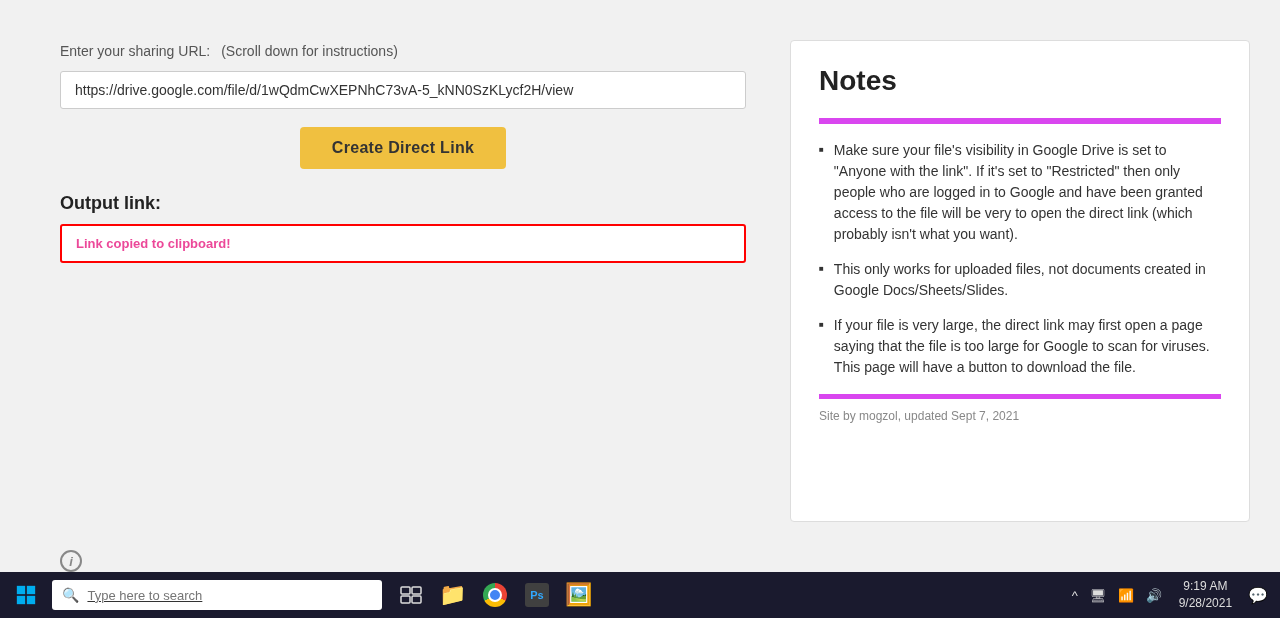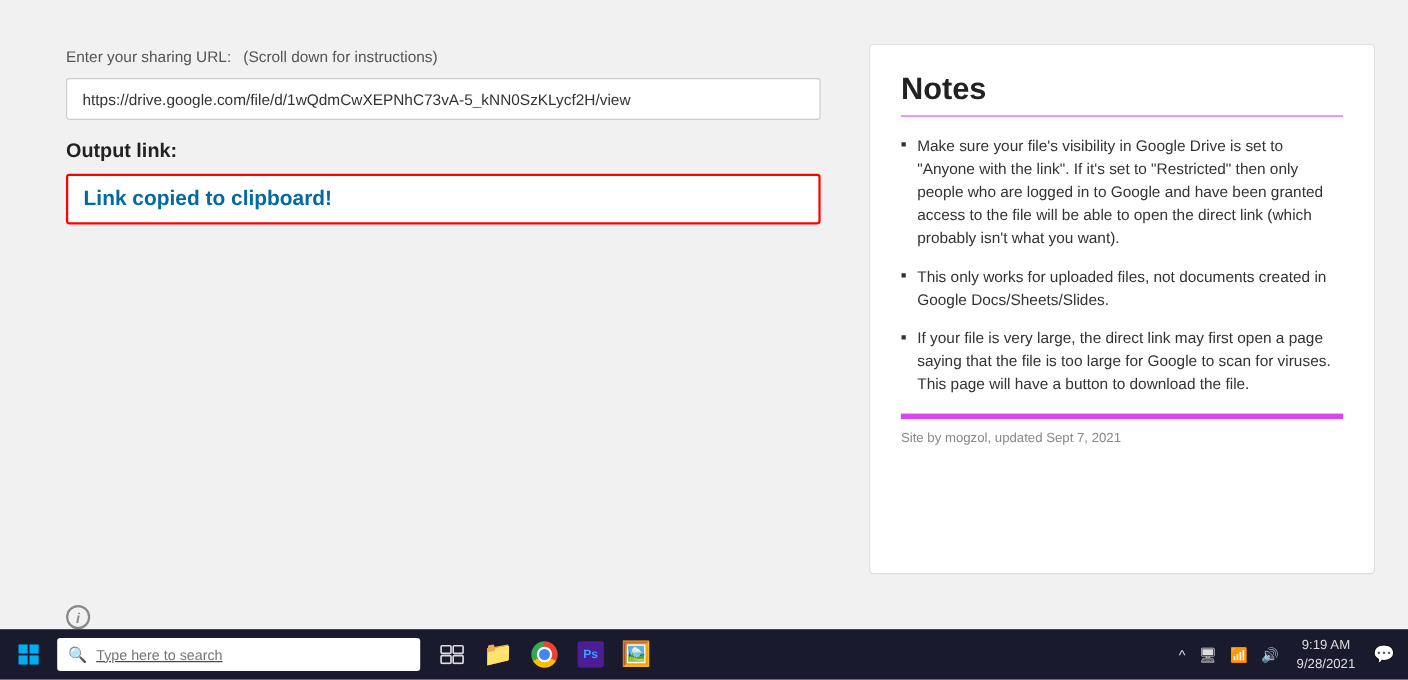--- a/index.html
+++ b/index.html
@@ -83,41 +83,41 @@
       width: 100%;
       border: none;
       outline: none;
       font-size: 14px;
       color: #333;
       background: transparent;
       margin-bottom: 6px;
     }
 
     .copied-text {
-      color: #0369a1;
-      font-size: 19px;
+      color: #ec4899;
+      font-size: 13px;
       font-weight: bold;
     }
 
     .right-panel {
       width: 460px;
       background: #fff;
       border: 1px solid #ddd;
       border-radius: 4px;
       padding: 24px 28px;
       position: relative;
     }
 
     .notes-title {
       font-size: 28px;
       font-weight: bold;
       color: #222;
       margin-bottom: 16px;
-      border-bottom: 1px solid #d946ef;
-      padding-bottom: 8px;
+      border-bottom: 6px solid #d946ef;
+      padding-bottom: 21px;
     }
 
     .notes-list {
       list-style: none;
       padding: 0;
     }
 
     .notes-list li {
       display: flex;
       align-items: flex-start;
@@ -304,21 +304,21 @@
 
     
     .folder-icon {
       font-size: 22px;
     }
 
     
     .ps-icon {
       width: 24px;
       height: 24px;
-      background: #4c1d95;
+      background: #404040;
       color: #31a8ff;
       font-size: 11px;
       font-weight: bold;
       display: flex;
       align-items: center;
       justify-content: center;
       border-radius: 3px;
     }
 
     
@@ -329,37 +329,40 @@
 </head>
 <body>
 
 <div class="main-content">
   <div class="left-panel">
     <div class="url-label">
       <span>Enter your sharing URL:</span>
       <span style="font-size:14px;font-weight:normal;color:#555;margin-left:6px;">(Scroll down for instructions)</span>
     </div>
     <input class="url-input" type="text" value="https://drive.google.com/file/d/1wQdmCwXEPNhC73vA-5_kNN0SzKLycf2H/view" style="">
+    <button class="create-btn">
+      <span>Create Direct Link</span>
+    </button>
     <div class="output-label">
       <span>Output link:</span>
     </div>
     <div class="output-box">
       <div class="copied-text">
         <span>Link copied to clipboard!</span>
       </div>
     </div>
   </div>
 
   <div class="right-panel">
     <div class="notes-title">
       <span>Notes</span>
     </div>
     <ul class="notes-list">
       <li>
-        <span>Make sure your file's visibility in Google Drive is set to "Anyone with the link". If it's set to "Restricted" then only people who are logged in to Google and have been granted access to the file will be able to open the direct link (which probably isn't what you want).</span>
+        <span>Make sure your file's visibility in Google Drive is set to "Anyone with the link". If it's set to "Restricted" then only people who are logged in to Google and have been granted access to the file will be very to open the direct link (which probably isn't what you want).</span>
       </li>
       <li>
         <span>This only works for uploaded files, not documents created in Google Docs/Sheets/Slides.</span>
       </li>
       <li>
         <span>If your file is very large, the direct link may first open a page saying that the file is too large for Google to scan for viruses. This page will have a button to download the file.</span>
       </li>
     </ul>
     <div class="site-credit">
       <span>Site by mogzol, updated Sept 7, 2021</span>

